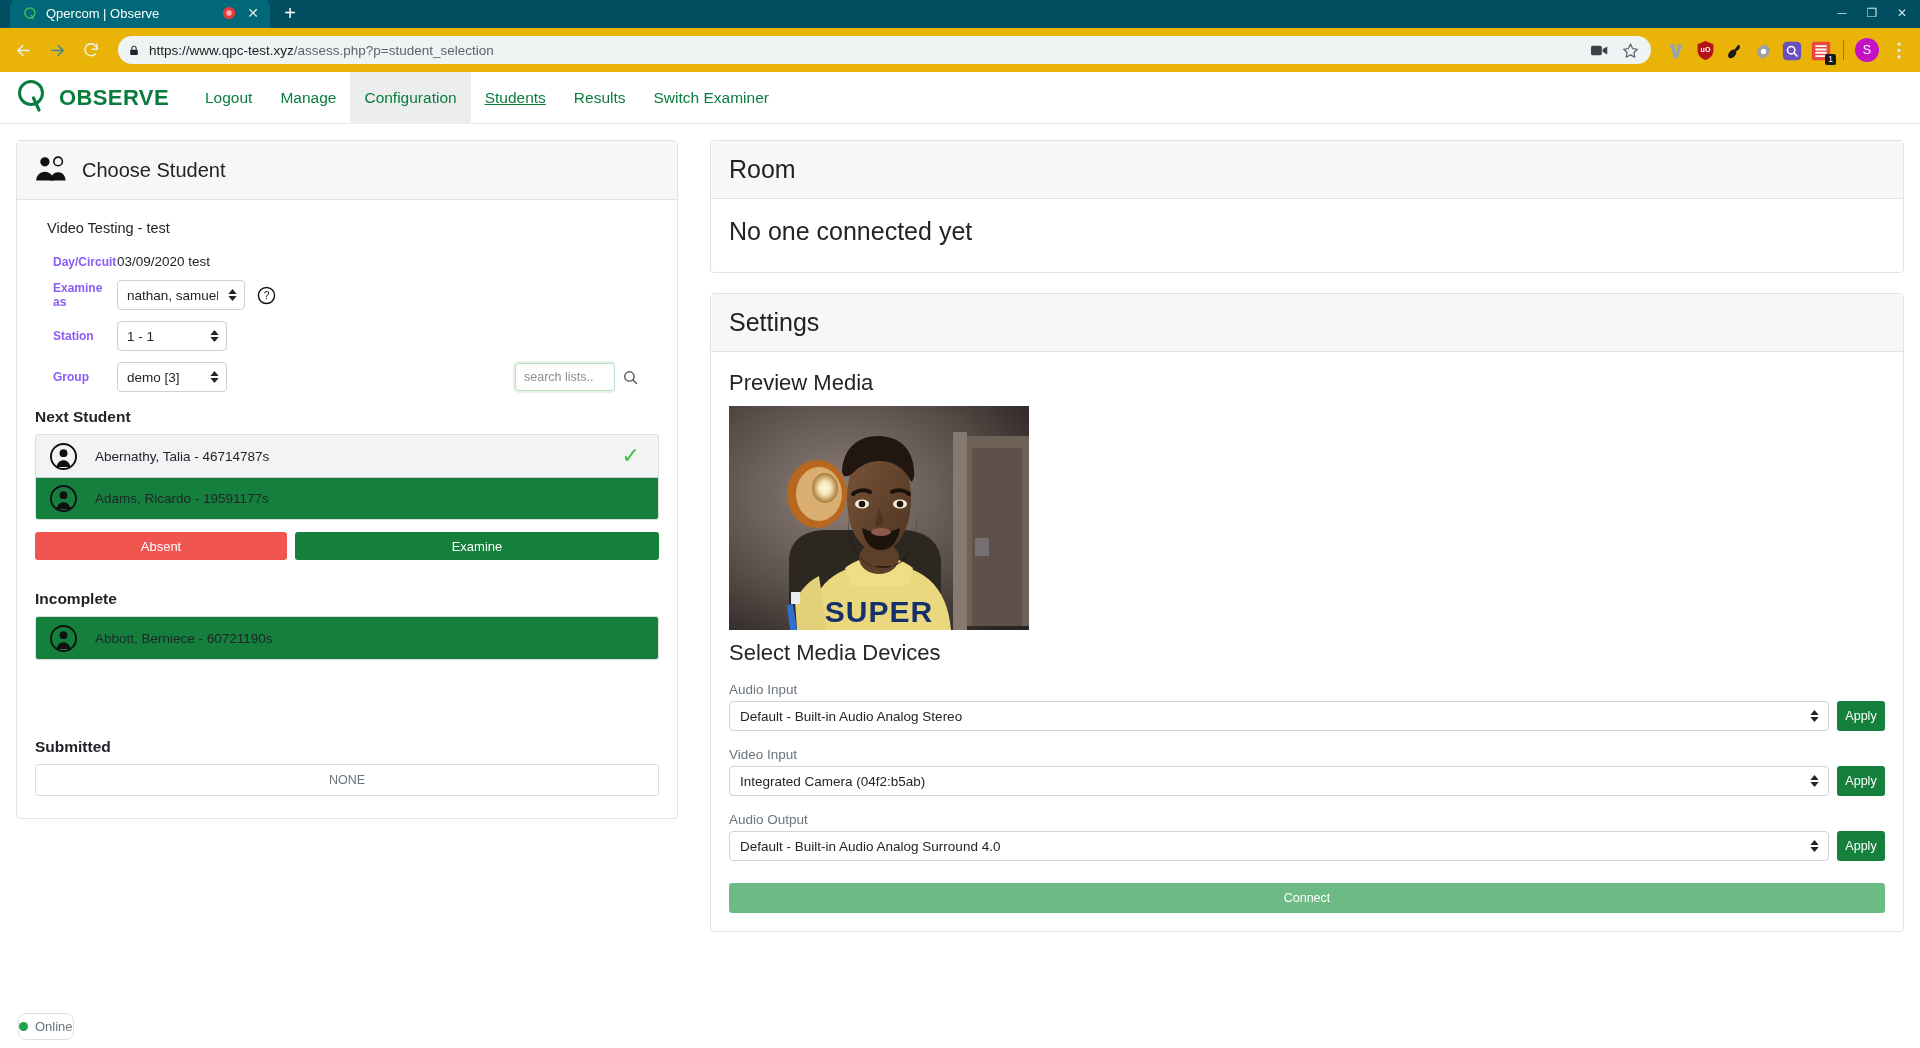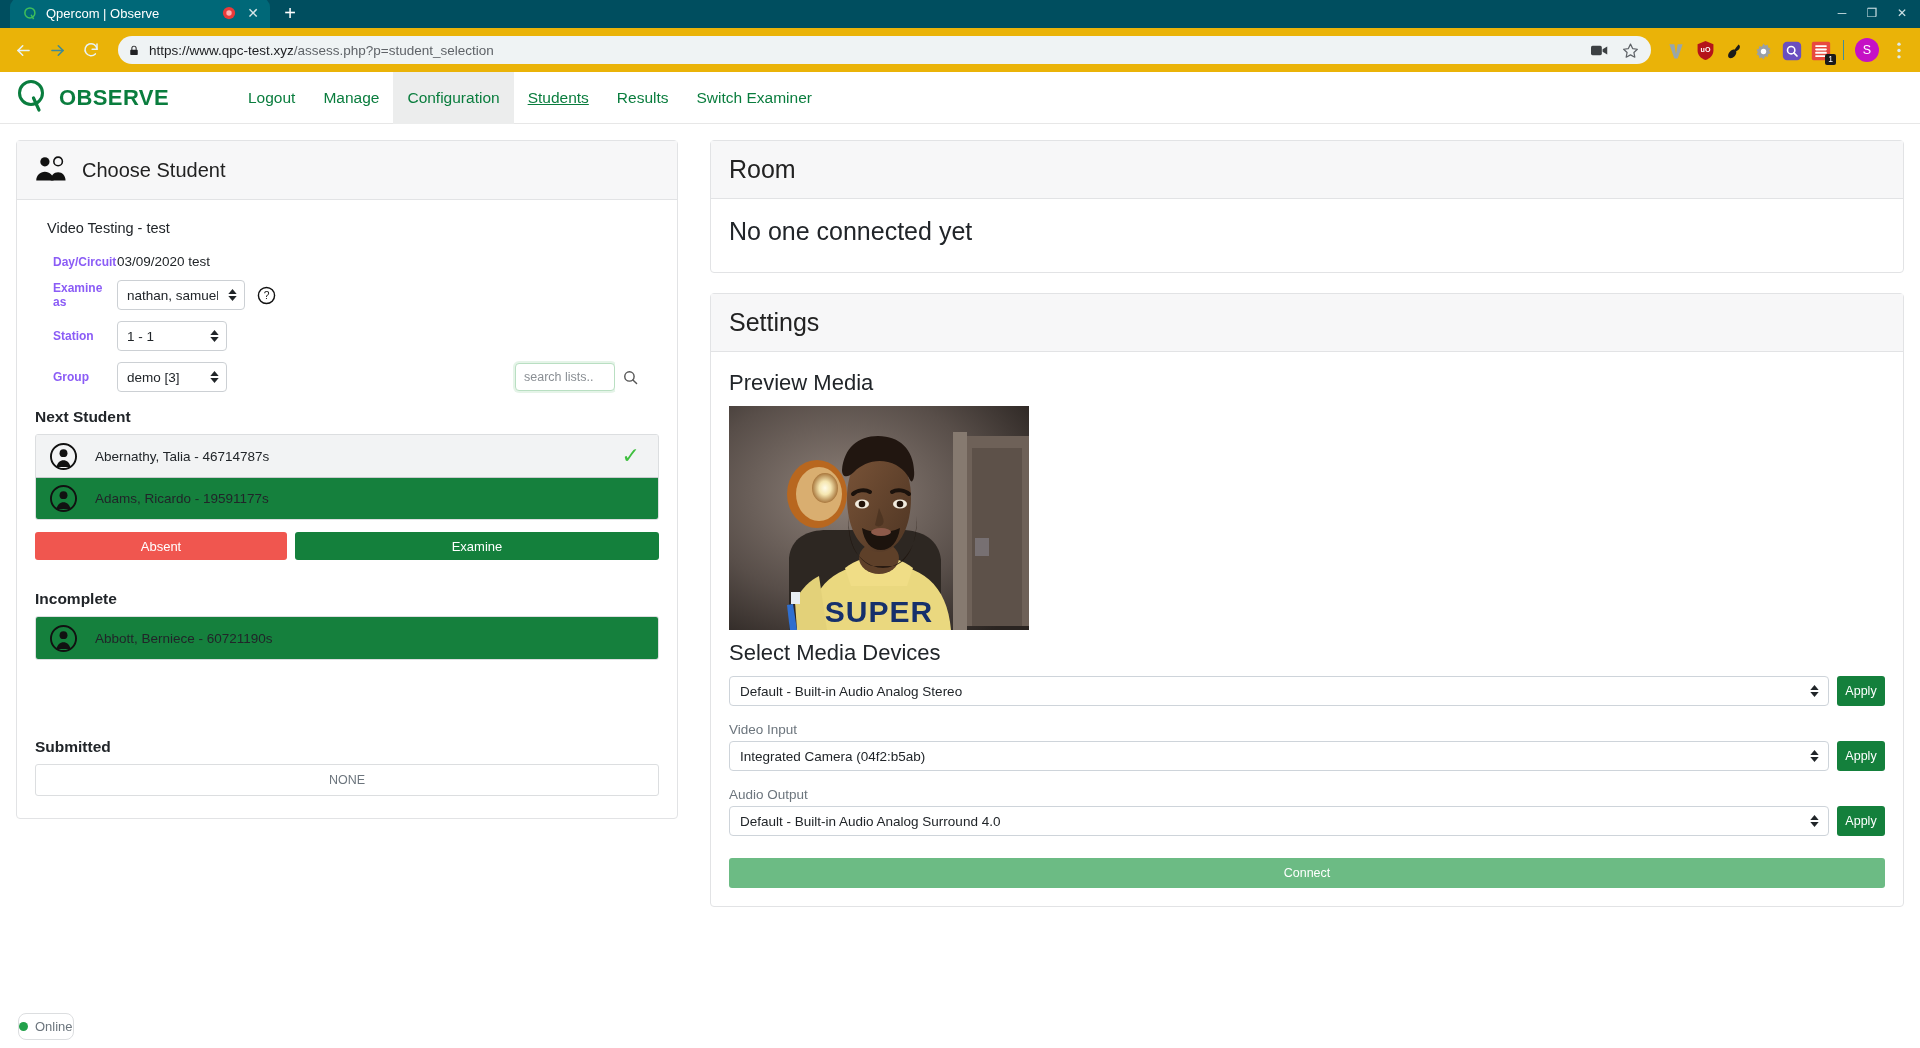--- a/index.html
+++ b/index.html
@@ -81,21 +81,20 @@
     cursor: pointer; flex: none;
   }
   .kebab { width: 26px; height: 26px; display: flex; align-items: center; justify-content: center; cursor: pointer; color: #e3eef0; }
 
   
   .page { flex: 1; background: #ffffff; overflow: hidden; position: relative; }
 
   .appnav {
     height: 52px; display: flex; align-items: center; padding: 0 0 0 16px;
     border-bottom: 1px solid #e7e7e7;
-    gap: 43px;
   }
   .brand { display: flex; align-items: center; gap: 9px; margin-right: 22px; }
   .brand-text { color: #0a7d3e; font-size: 22px; font-weight: bold; letter-spacing: .4px; }
   .navlinks { display: flex; align-items: center; height: 52px; }
   .navlink {
     color: #0a7d3e; font-size: 15.5px; padding: 0 14px; height: 52px;
     display: flex; align-items: center; cursor: pointer; white-space: nowrap; text-align: right;
   }
   .navlink.active { background: #eceded; }
   .navlink.underline { text-decoration: underline; }
@@ -564,20 +563,21 @@
                 <path d="M150 102c3 8 6 12 4 16-2 3-6 3-8 1" fill="#4a3220" opacity=".8"></path>
                 <path d="M133 122c6 3 12 4 18 4s14-1 20-4c-2 14-9 22-19 22s-17-8-19-22z" fill="#1c130d"></path>
                 <ellipse cx="152" cy="126" rx="10" ry="4" fill="#8d5a4a"></ellipse>
                 <path d="M120 110c-2 16 2 32 10 40 8 9 18 12 24 12s16-3 23-12c8-9 12-24 10-40 2 26-8 46-22 50h-22c-14-5-25-24-23-50z" fill="#1e140d" opacity=".85"></path>
                 <text x="150" y="216" font-size="30" font-family="Liberation Sans, sans-serif" font-weight="bold" fill="#16306b" text-anchor="middle" letter-spacing="1">SUPER</text>
               </svg>
             </div>
 
             <div class="sub-h" style="margin-top:10px;">Select Media Devices</div>
 
+            <div class="dev-label">Audio Input</div>
             <div class="dev-row">
               <span class="devwrap">
                 <select class="dev">
                   <option>Default - Built-in Audio Analog Stereo</option>
                 </select>
                 <span class="arrows">
                   <svg class="arr" width="9" height="5" viewBox="0 0 10 6" fill="#212529">
                       <polygon points="5,0 10,6 0,6"></polygon>
                     </svg>
                   <svg class="arr" width="9" height="5" viewBox="0 0 10 6" fill="#212529">

